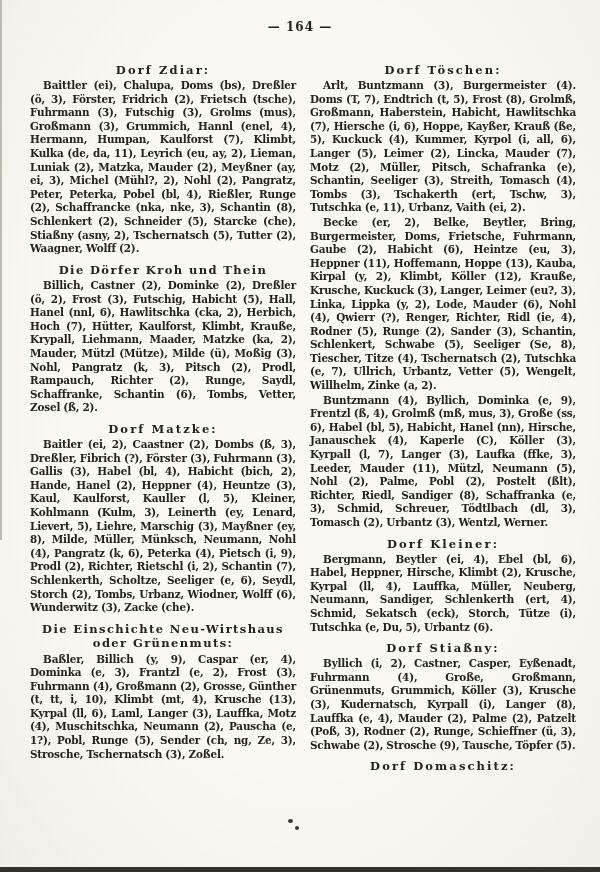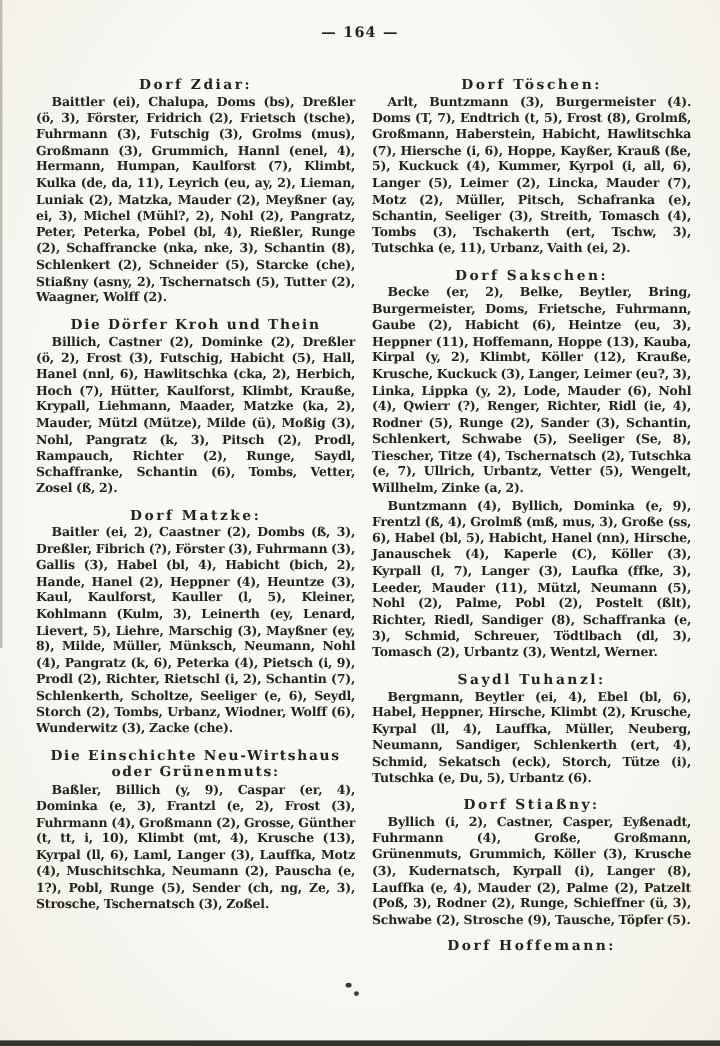--- a/index.html
+++ b/index.html
@@ -102,40 +102,39 @@
     </div>
 
     <div class="col">
 
       <div>
         <h3 class="section-heading">Dorf Töschen:</h3>
         <p class="para">Arlt, Buntzmann (3), Burgermeister (4). Doms (T, 7), Endtrich (t, 5), Frost (8), Grolmß, Großmann, Haberstein, Habicht, Hawlitschka (7), Hiersche (i, 6), Hoppe, Kayßer, Krauß (ße, 5), Kuckuck (4), Kummer, Kyrpol (i, all, 6), Langer (5), Leimer (2), Lincka, Mauder (7), Motz (2), Müller, Pitsch, Schafranka (e), Schantin, Seeliger (3), Streith, Tomasch (4), Tombs (3), Tschakerth (ert, Tschw, 3), Tutschka (e, 11), Urbanz, Vaith (ei, 2).</p>
       </div>
 
       <div>
-        <h3 class="section-heading">Dorf Sakschen:</h3>
         <p class="para">Becke (er, 2), Belke, Beytler, Bring, Burgermeister, Doms, Frietsche, Fuhrmann, Gaube (2), Habicht (6), Heintze (eu, 3), Heppner (11), Hoffemann, Hoppe (13), Kauba, Kirpal (y, 2), Klimbt, Köller (12), Krauße, Krusche, Kuckuck (3), Langer, Leimer (eu?, 3), Linka, Lippka (y, 2), Lode, Mauder (6), Nohl (4), Qwierr (?), Renger, Richter, Ridl (ie, 4), Rodner (5), Runge (2), Sander (3), Schantin, Schlenkert, Schwabe (5), Seeliger (Se, 8), Tiescher, Titze (4), Tschernatsch (2), Tutschka (e, 7), Ullrich, Urbantz, Vetter (5), Wengelt, Willhelm, Zinke (a, 2).</p>
       </div>
 
       <div>
         <p class="para">Buntzmann (4), Byllich, Dominka (e, 9), Frentzl (ß, 4), Grolmß (mß, mus, 3), Große (ss, 6), Habel (bl, 5), Habicht, Hanel (nn), Hirsche, Janauschek (4), Kaperle (C), Köller (3), Kyrpall (l, 7), Langer (3), Laufka (ffke, 3), Leeder, Mauder (11), Mützl, Neumann (5), Nohl (2), Palme, Pobl (2), Postelt (ßlt), Richter, Riedl, Sandiger (8), Schaffranka (e, 3), Schmid, Schreuer, Tödtlbach (dl, 3), Tomasch (2), Urbantz (3), Wentzl, Werner.</p>
       </div>
 
       <div>
-        <h3 class="section-heading">Saydl Tuhanzl:</h3>
+        <h3 class="section-heading">Dorf Kleiner:</h3>
         <p class="para">Bergmann, Beytler (ei, 4), Ebel (bl, 6), Habel, Heppner, Hirsche, Klimbt (2), Krusche, Kyrpal (ll, 4), Lauffka, Müller, Neuberg, Neumann, Sandiger, Schlenkerth (ert, 4), Schmid, Sekatsch (eck), Storch, Tütze (i), Tutschka (e, Du, 5), Urbantz (6).</p>
       </div>
 
       <div>
         <h3 class="section-heading">Dorf Stiaßny:</h3>
         <p class="para">Byllich (i, 2), Castner, Casper, Eyßenadt, Fuhrmann (4), Große, Großmann, Grünenmuts, Grummich, Köller (3), Krusche (3), Kudernatsch, Kyrpall (i), Langer (8), Lauffka (e, 4), Mauder (2), Palme (2), Patzelt (Poß, 3), Rodner (2), Runge, Schieffner (ü, 3), Schwabe (2), Strosche (9), Tausche, Töpfer (5).</p>
       </div>
 
       <div>
-        <h3 class="section-heading">Dorf Hoffemann:</h3>
+        <h3 class="section-heading">Dorf Domaschitz:</h3>
       </div>
 
     </div>
 
   </div>
 
   <div class="edge-left"></div>
   <div class="speck1"></div>
   <div class="speck2"></div>
   <div class="edge-bottom"></div>

